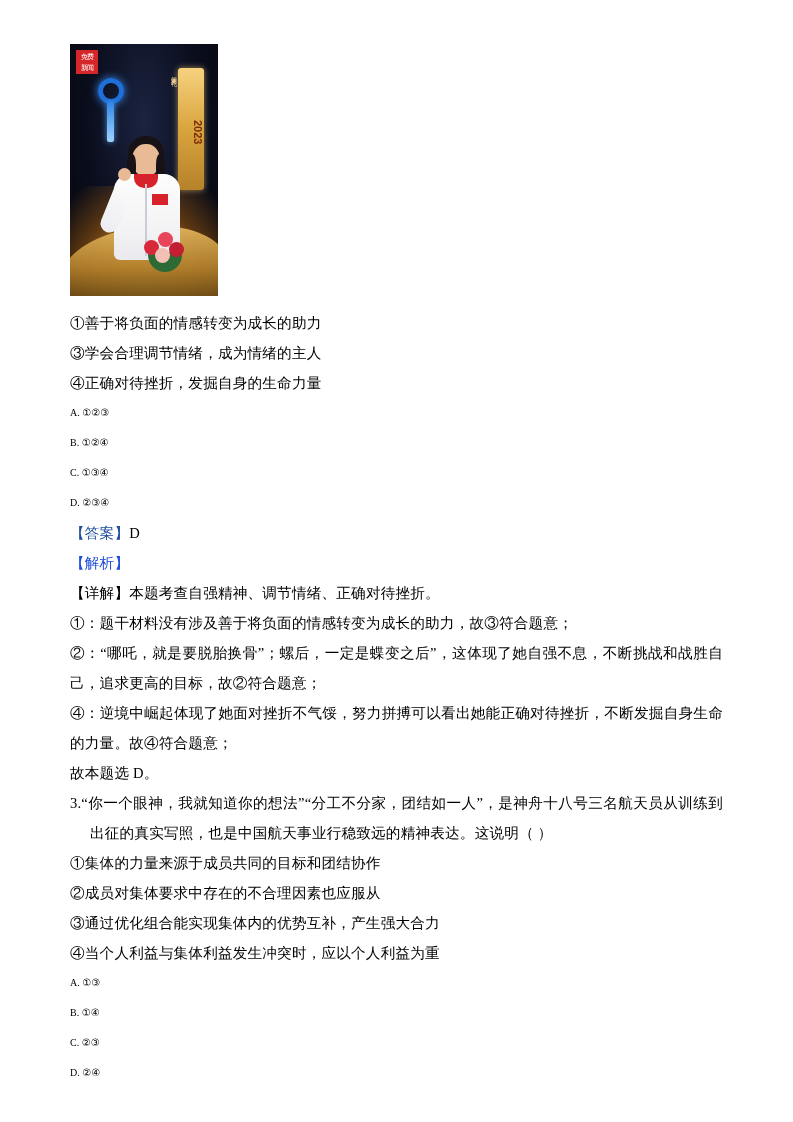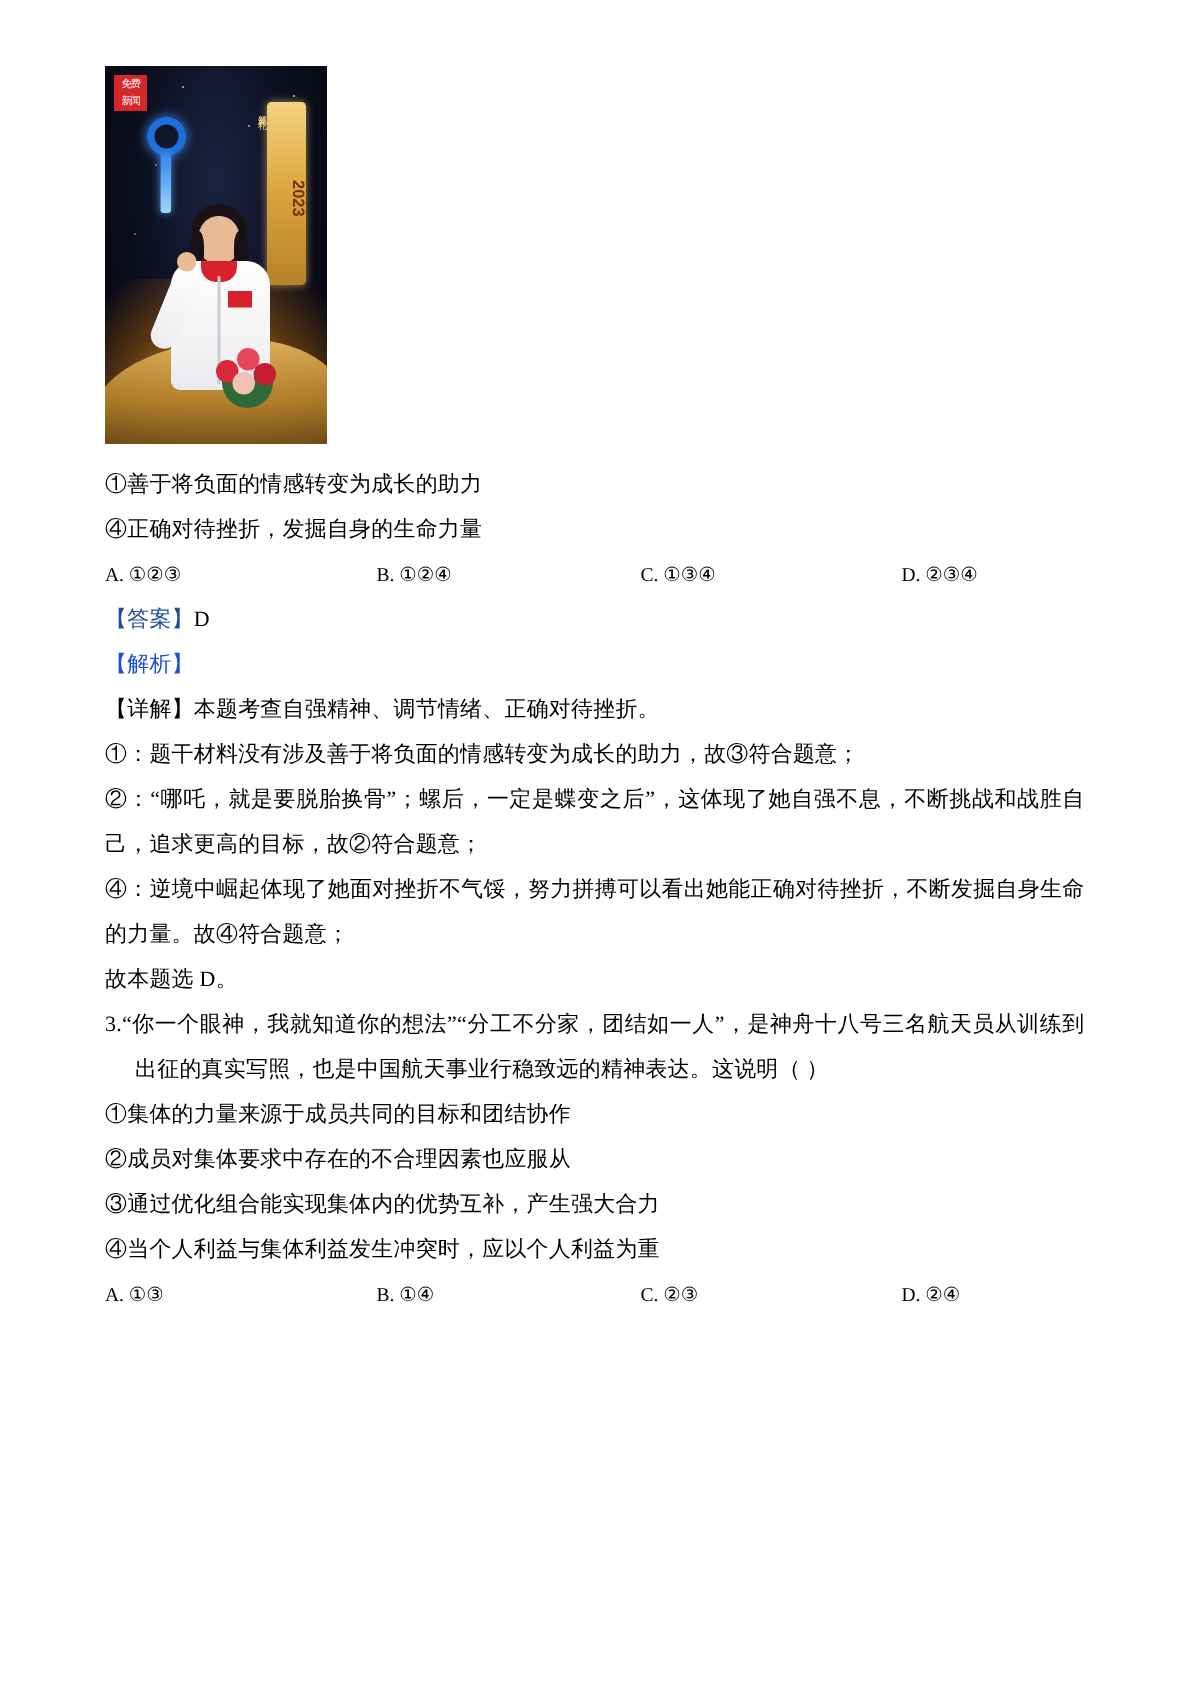--- a/index.html
+++ b/index.html
@@ -195,22 +195,23 @@
   }
   .para {
     font-size: 14.6px;
     line-height: 30px;
     color: #000;
     letter-spacing: .2px;
     text-align: justify;
   }
   .opts {
     display: flex;
-    font-size: 13px;
+    font-size: 10px;
     line-height: 30px;
+    flex-direction: column;
   }
   .opts span { display: inline-block; }
   .opts .o1 { width: 181px; }
   .opts .o2 { width: 176px; }
   .opts .o3 { width: 174px; }
   .opts .o4 { width: 110px; }
   .blue { color: #1d4ed8; }
   .ans-tag { color: #1f4e9c; text-align: right; }
   .q-hang { padding-left: 20px; text-indent: -20px; }
 </style>
@@ -252,20 +253,21 @@
           <div class="leaf"></div>
           <div class="f1"></div>
           <div class="f2"></div>
           <div class="f3"></div>
           <div class="f4"></div>
         </div>
       </div>
     </div>
 
     <div class="line">①善于将负面的情感转变为成长的助力</div>
+    <div class="line">③学会合理调节情绪，成为情绪的主人</div>
     <div class="line">④正确对待挫折，发掘自身的生命力量</div>
 
     <div class="opts">
       <span class="o1">A. ①②③</span>
       <span class="o2">B. ①②④</span>
       <span class="o3">C. ①③④</span>
       <span class="o4">D. ②③④</span>
     </div>
 
     <div class="line"><span class="ans-tag">【答案】</span><span>D</span></div>

